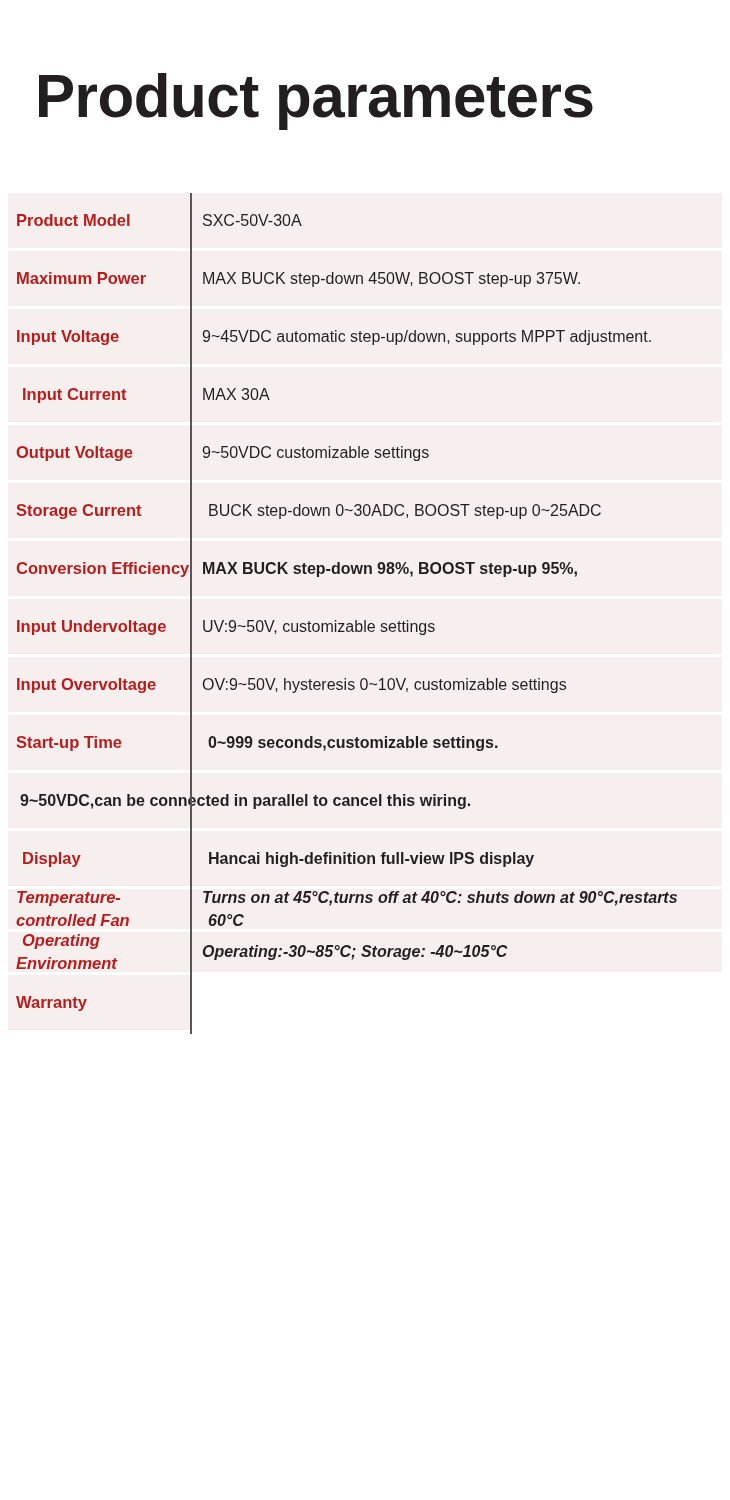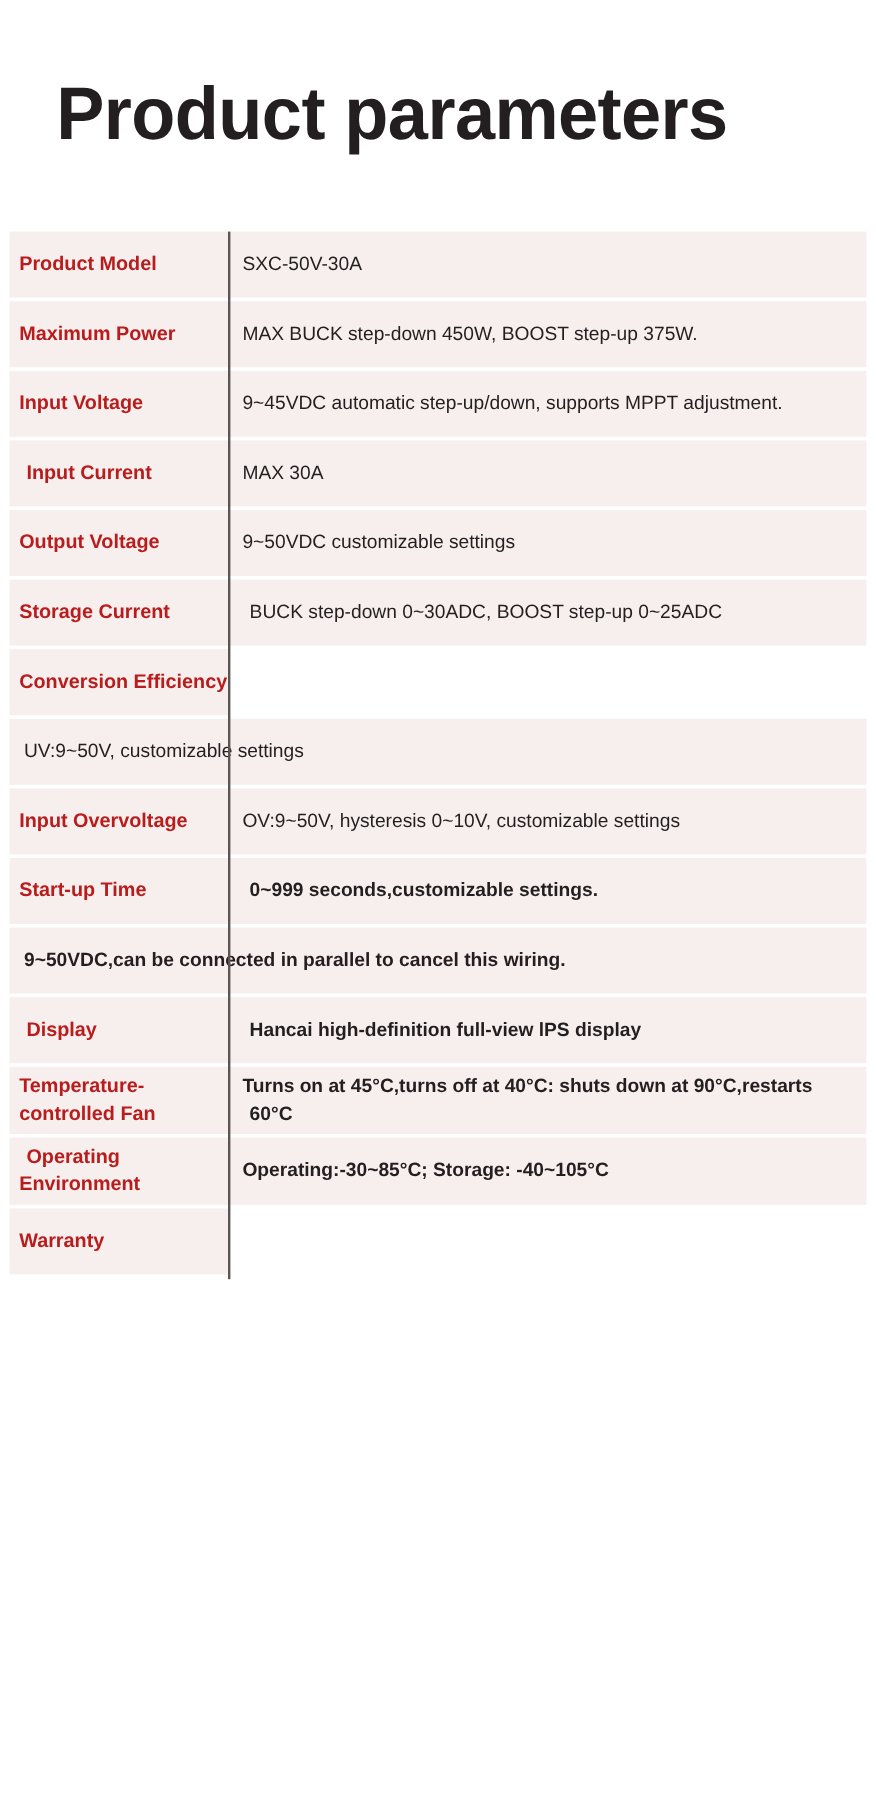--- a/index.html
+++ b/index.html
@@ -19,21 +19,21 @@
   .page {
     position: relative;
     width: 730px;
     height: 1500px;
     background: #ffffff;
   }
 
   
   .title-wrap {
     position: absolute;
-    left: 12px;
+    left: 0;
     top: 52px;
     width: 622px;
     height: 90px;
   }
   .page-title {
     margin: 0;
     padding: 0 0 0 36px;
     font-family: "Liberation Sans Narrow", "Liberation Sans", "DejaVu Sans", sans-serif;
     font-size: 62px;
     line-height: 88px;
@@ -112,21 +112,22 @@
   }
 
   
   .spec-row.h1 .cell-label,
   .spec-row.h1 .cell-value {
     height: 55px;
   }
   
   .spec-row.h2 .cell-label,
   .spec-row.h2 .cell-value {
-    height: 56px;
+    height: 40px;
+    font-style: italic;
   }
 
   .label-line,
   .value-line {
     display: block;
     white-space: nowrap;
   }
 
   .indent {
     padding-left: 6px;
@@ -196,23 +197,29 @@
       </div>
       <div class="cell-value">
         <span class="value-line indent">BUCK step-down 0~30ADC, BOOST step-up 0~25ADC</span>
       </div>
     </div>
 
     <div class="spec-row h1">
       <div class="cell-label">
         <span class="label-line">Conversion Efficiency</span>
       </div>
-    </div>
-
-    <div class="spec-row h1">
+      <div class="cell-value bold">
+        <span class="value-line">MAX BUCK step-down 98%, BOOST step-up 95%,</span>
+      </div>
+    </div>
+
+    <div class="spec-row h1">
+      <div class="cell-label">
+        <span class="label-line">Input Undervoltage</span>
+      </div>
       <div class="cell-value">
         <span class="value-line">UV:9~50V, customizable settings</span>
       </div>
     </div>
 
     <div class="spec-row h1">
       <div class="cell-label">
         <span class="label-line">Input Overvoltage</span>
       </div>
       <div class="cell-value">

